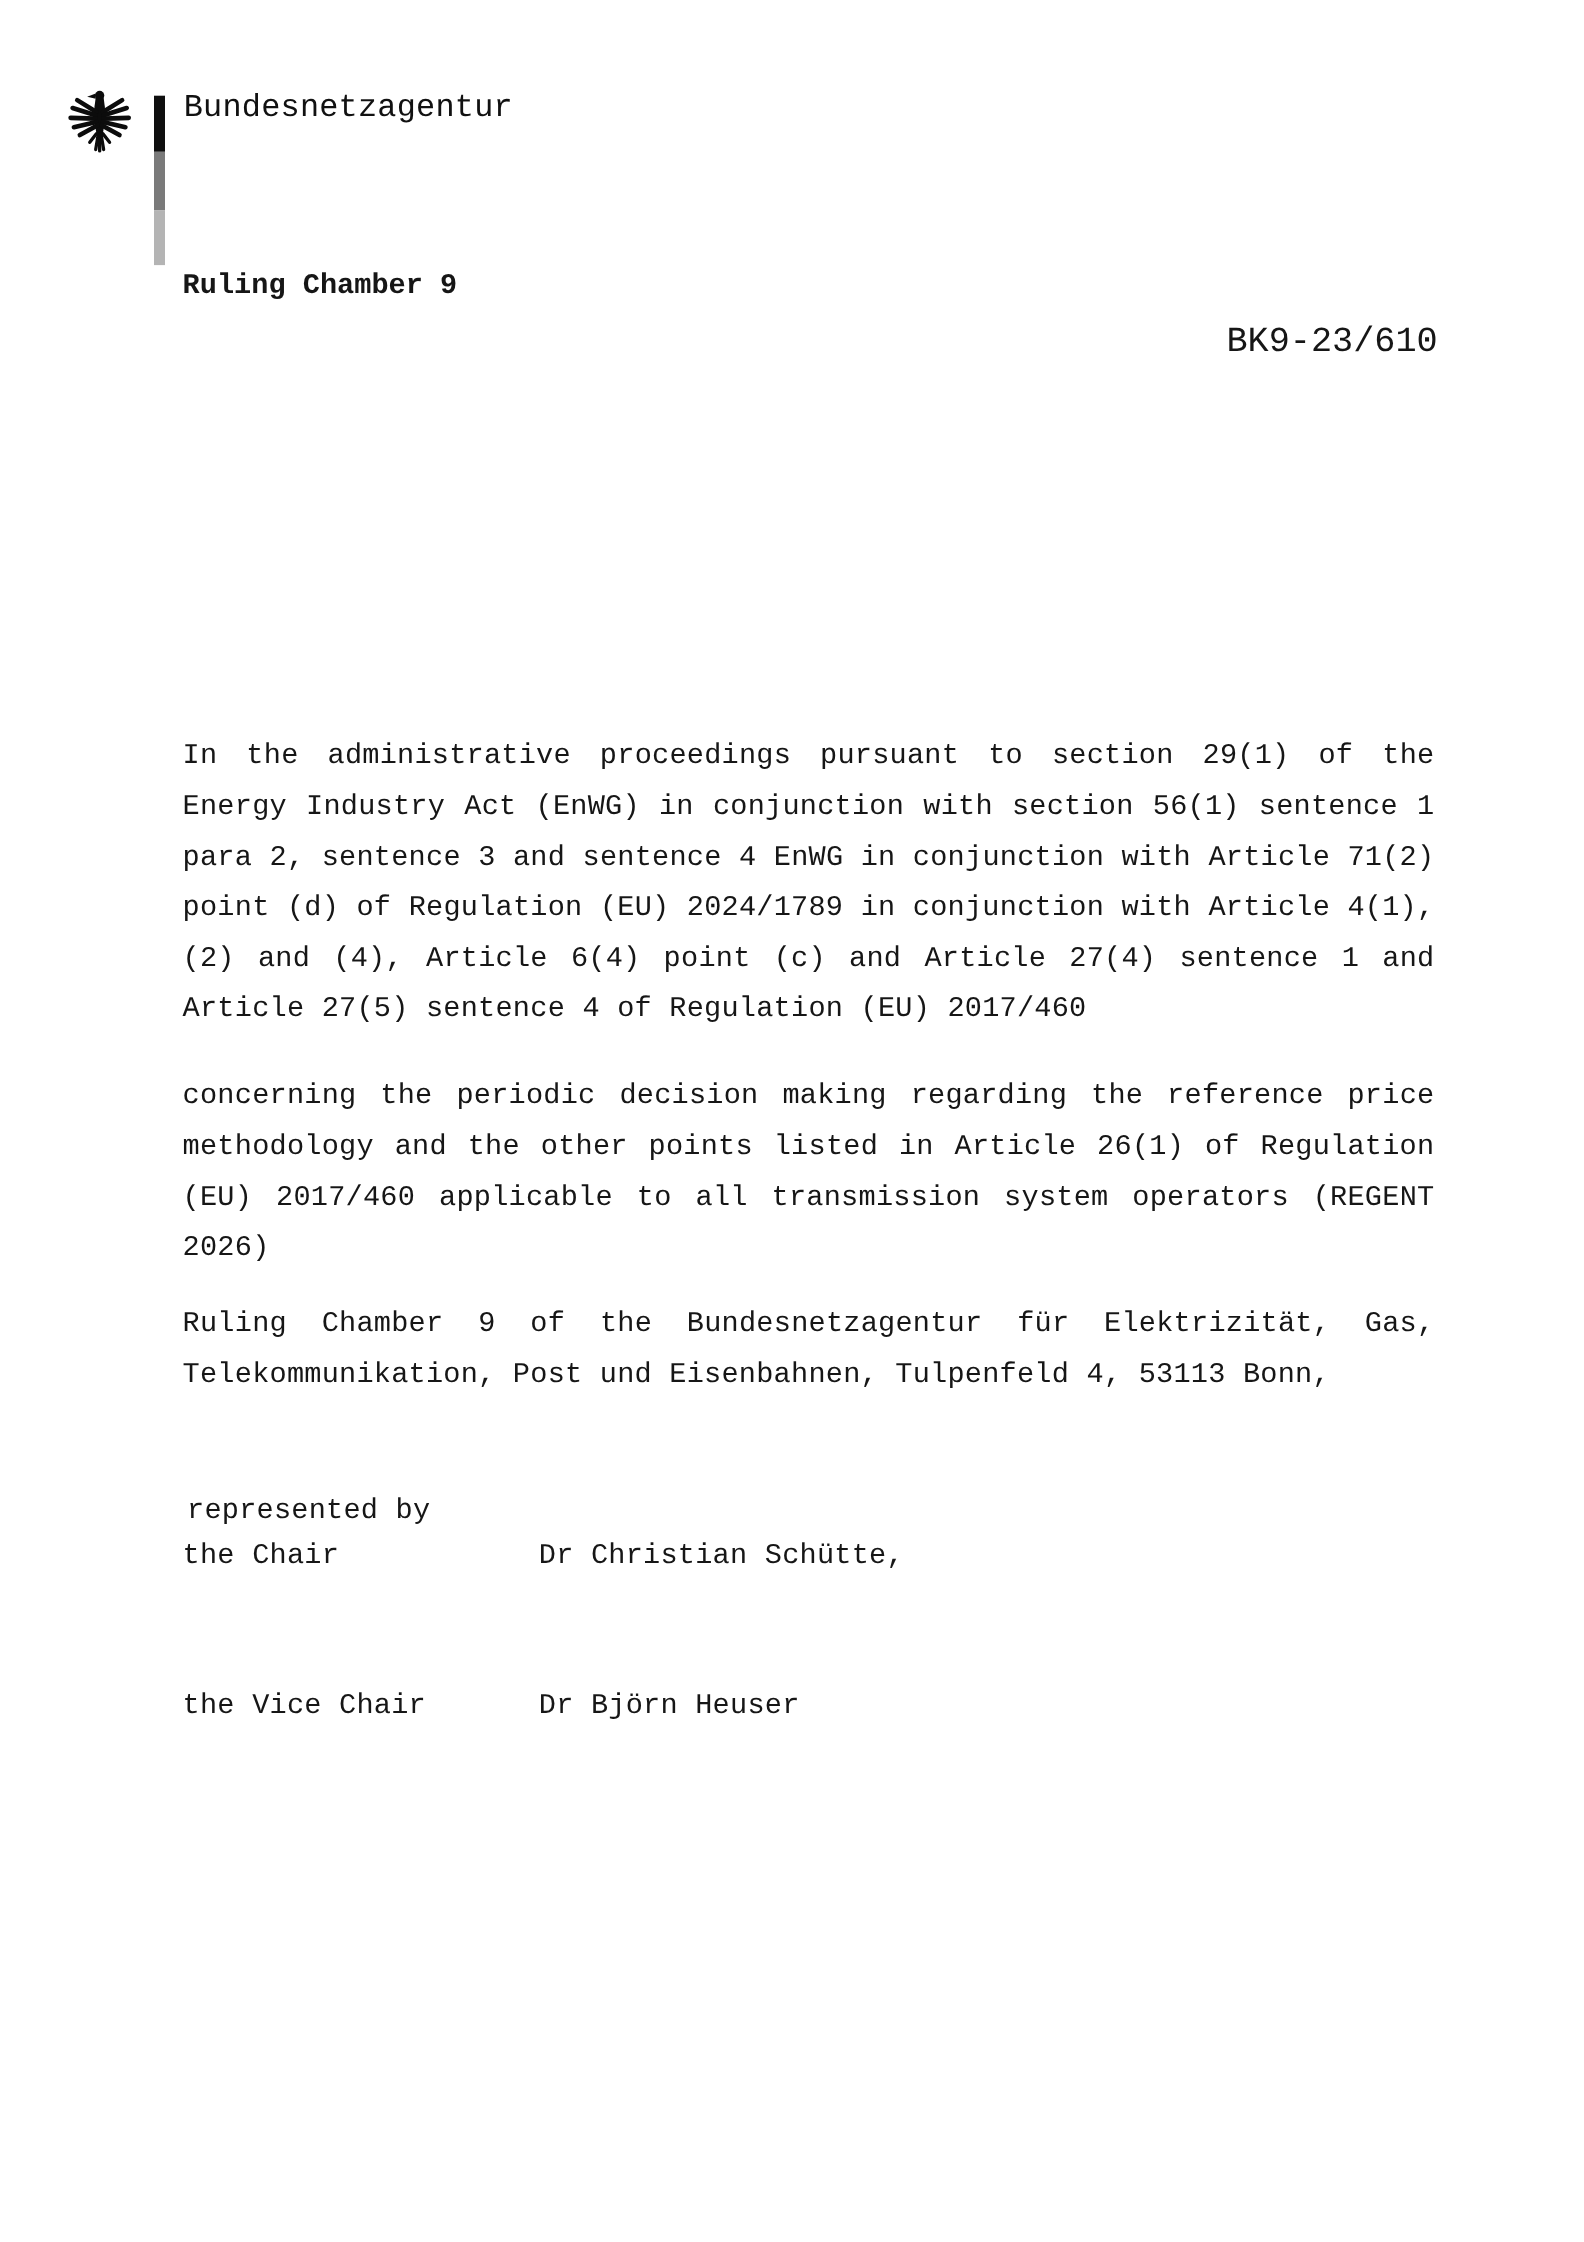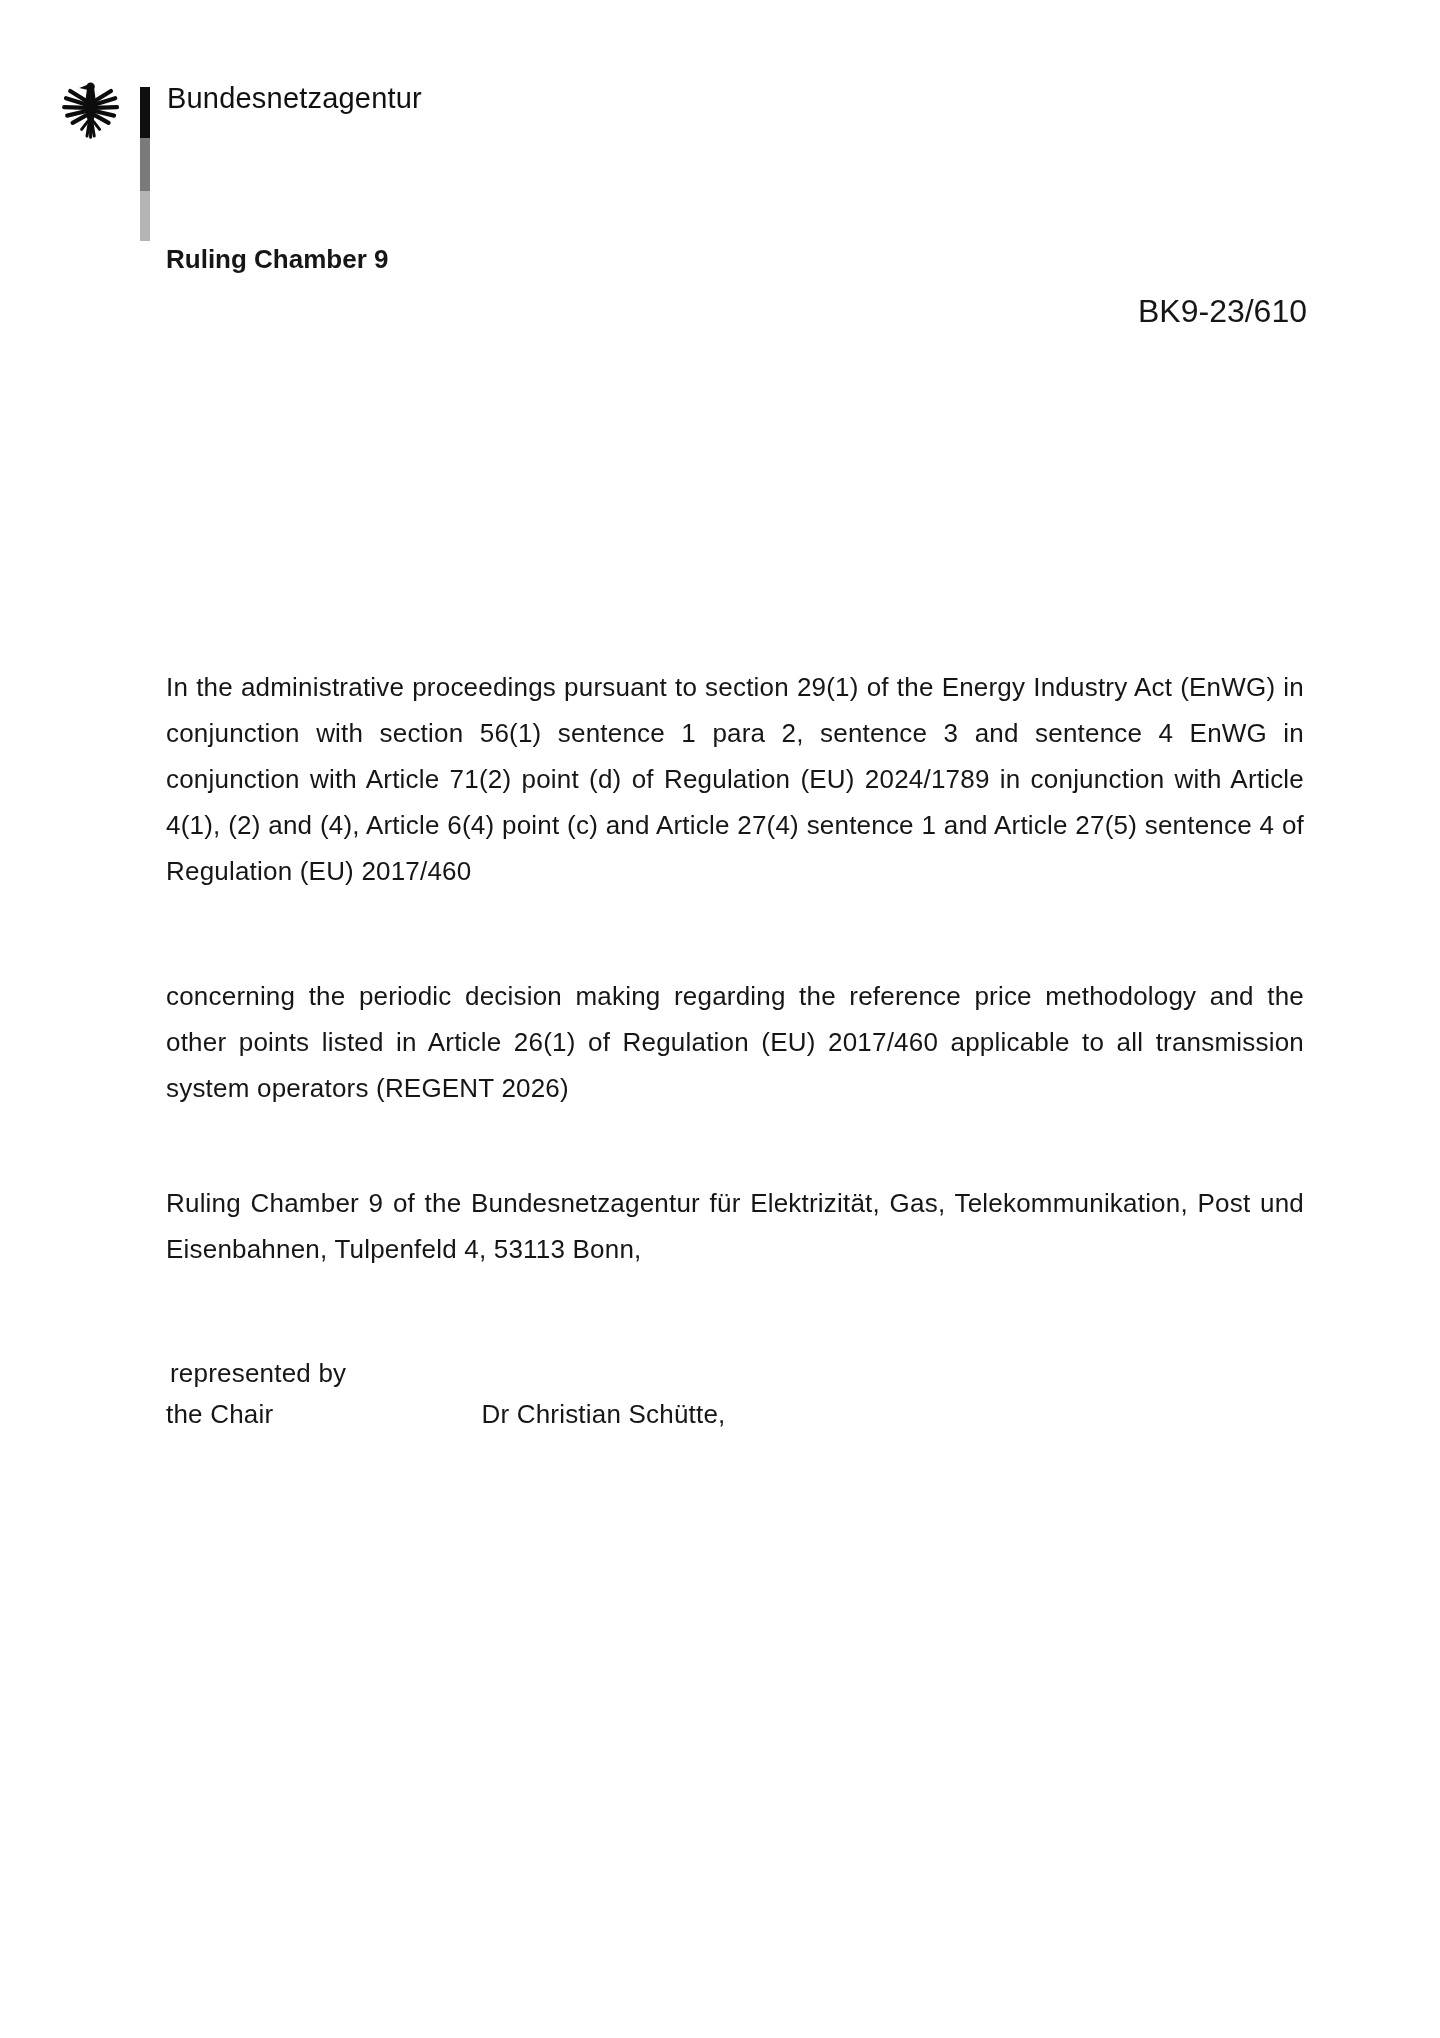--- a/index.html
+++ b/index.html
@@ -7,21 +7,21 @@
     --page-bg:#ffffff;
     --bar-top:#0f0f0f;
     --bar-mid:#7a7a7a;
     --bar-bot:#b4b4b4;
   }
   html,body{margin:0;padding:0;background:var(--page-bg);}
   .page{
     position:relative;
     width:1440px;height:2038px;
     background:var(--page-bg);
-    font-family:Liberation Sans, sans-serif;
+    font-family:Liberation Mono, monospace;
     color:var(--text);
     overflow:hidden;
   }
   
   .eagle{position:absolute;left:60px;top:78px;width:60px;height:68px;}
   .logo-bar{position:absolute;left:140px;top:87px;width:10px;height:154px;}
   .logo-bar .seg{width:10px;}
   .logo-bar .s1{height:51px;background:var(--bar-top);}
   .logo-bar .s2{height:53px;background:var(--bar-mid);}
   .logo-bar .s3{height:50px;background:var(--bar-bot);}
@@ -128,15 +128,19 @@
 
   <p class="para p3">Ruling Chamber 9 of the Bundesnetzagentur für Elektrizität, Gas, Telekommunikation, Post und Eisenbahnen, Tulpenfeld 4, 53113 Bonn,</p>
 
   <p class="rep-label">represented by</p>
 
   <div class="rep-row row0">
     <span class="role">the Chair</span>
     <span class="name">Dr Christian Schütte,</span>
   </div>
 
+  <div class="rep-row row1">
+    <span class="role">the Vice Chair</span>
+    <span class="name">Dr Björn Heuser</span>
+  </div>
 
 
 </div>
 
 </body></html>

